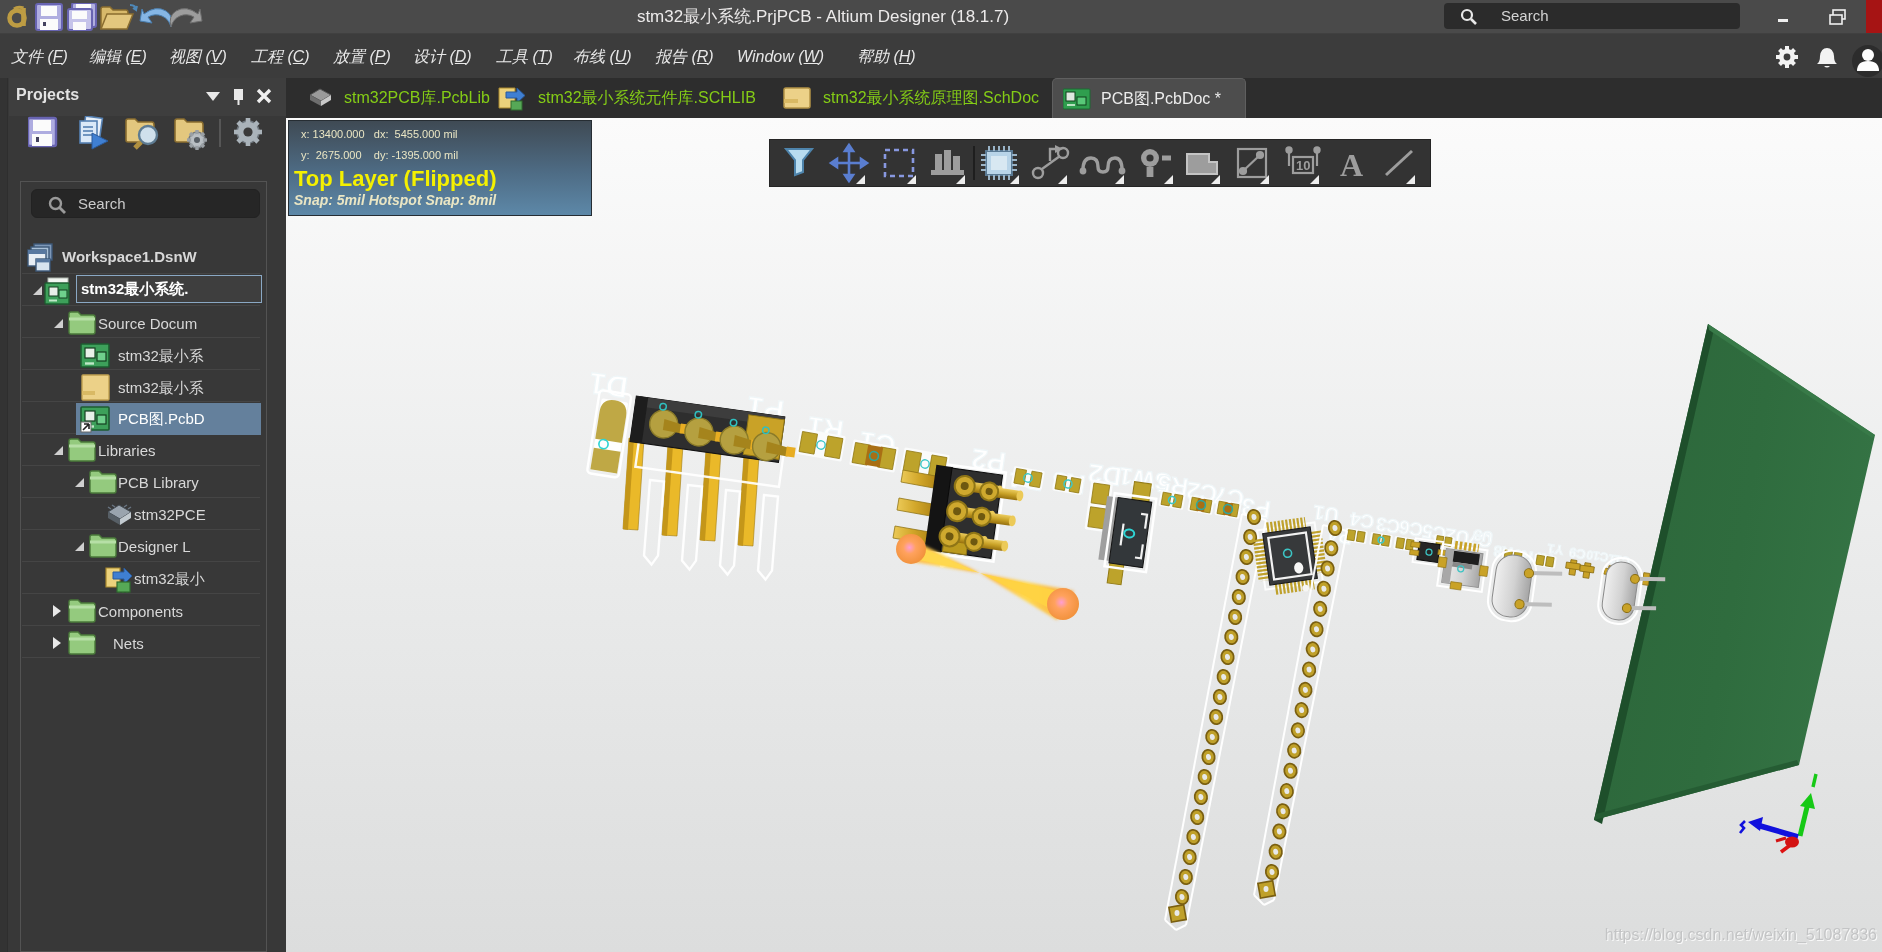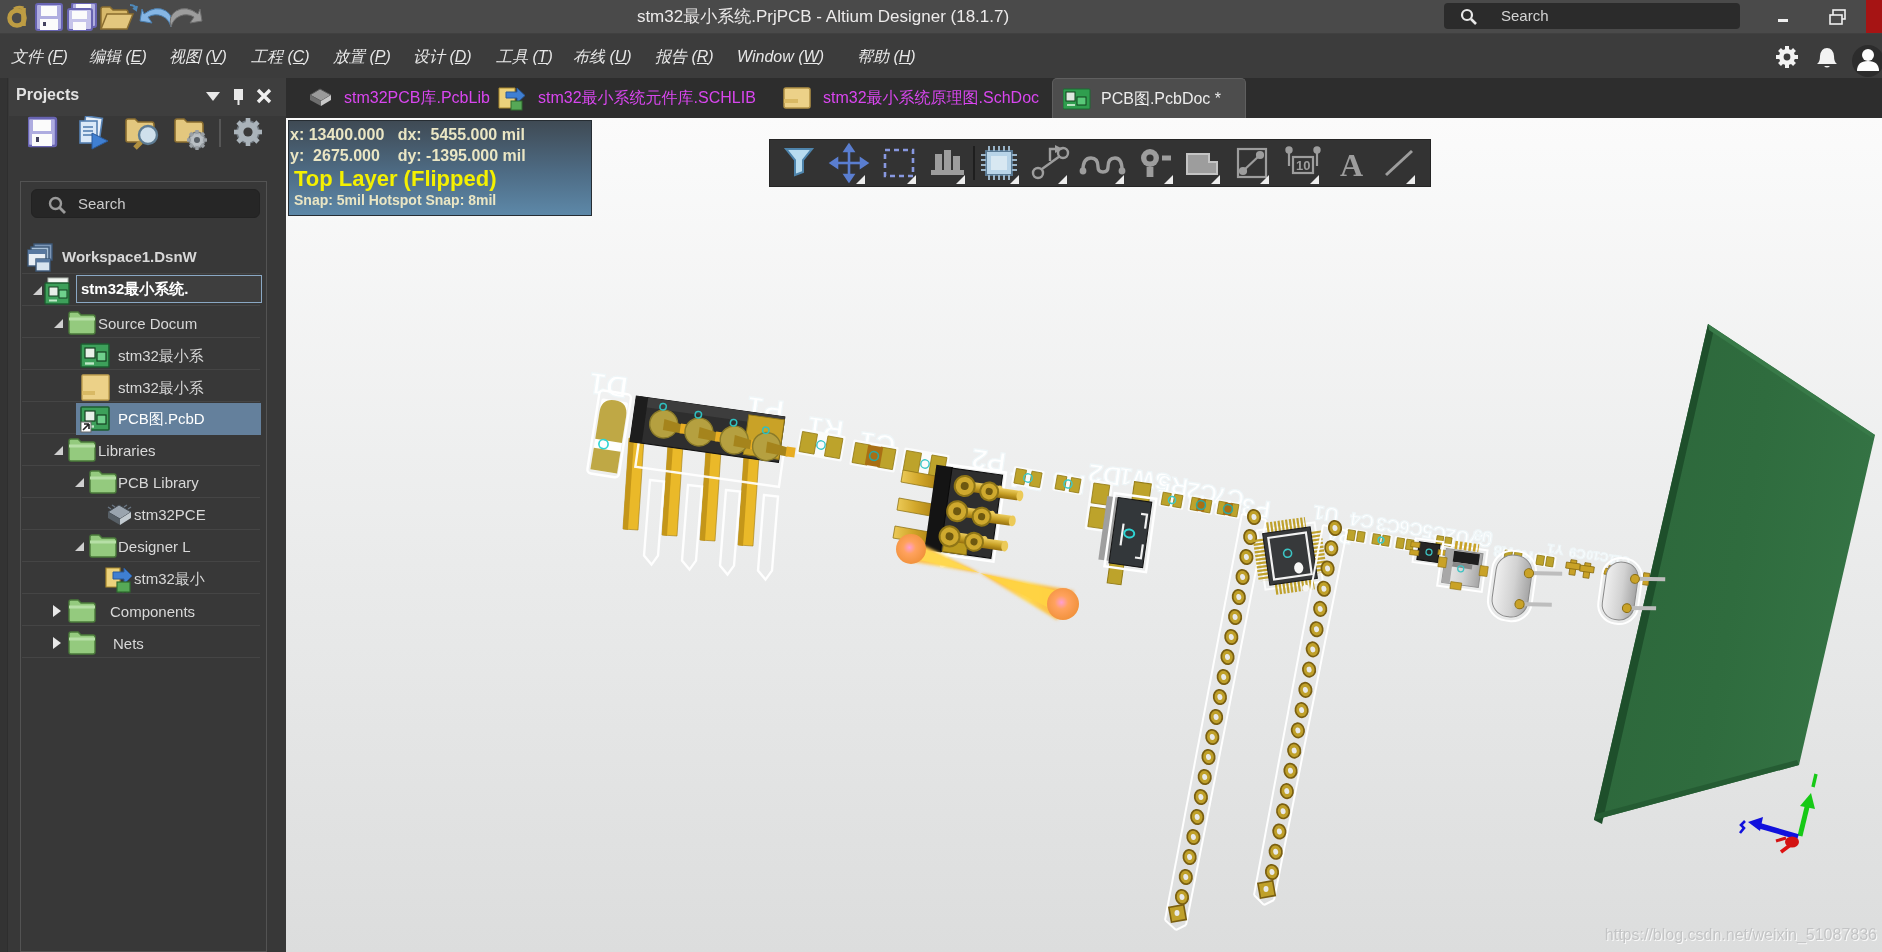--- a/index.html
+++ b/index.html
@@ -18,21 +18,21 @@
   #minbtn { position:absolute; left:1778px; top:19px; width:10px; height:3px; background:#efefef; }
   #closebtn { position:absolute; left:1866px; top:0; width:16px; height:33px; background:#a61414; }
 
   
   #menubar { position:absolute; left:0; top:33px; width:1882px; height:45px; background:#3c3c3c;
     border-top:1px solid #404040;font-style:italic; }
   #menubar .mi { position:absolute; top:0; height:45px; line-height:45px; font-size:16px; color:#e8e8e8; }
 
   
   #tabbar { position:absolute; left:286px; top:78px; width:1596px; height:40px; background:#2d2d2d; }
-  .tab { position:absolute; top:0; height:40px; line-height:40px; font-size:16px; color:#d946ef; }
+  .tab { position:absolute; top:0; height:40px; line-height:40px; font-size:16px; color:#84cc16; }
   .tab .ticon { position:absolute; top:9px; left:0; }
   #tab4 { background:#4d4d4d; border:1px solid #5f5f5f; border-bottom:none;
     border-radius:5px 5px 0 0; color:#ececec; }
 
   
   #panel { position:absolute; left:0; top:78px; width:286px; height:874px; background:#383838; }
   #panelhead { position:absolute; left:9px; top:0; width:277px; height:38px; background:#3e3e3e; }
   #panelhead .ptitle { position:absolute; left:7px; top:8px; font-size:16px; font-weight:bold; color:#e2e2e2; }
   #ptools { position:absolute; left:0; top:38px; width:286px; height:66px; }
   #treebox { position:absolute; left:20px; top:103px; width:247px; height:771px;
@@ -41,23 +41,23 @@
     border:1px solid #222; border-radius:6px; }
   #psearch .stext { position:absolute; left:46px; top:5px; font-size:15px; color:#cbcbcb; }
   .trow { position:absolute; left:0; width:245px; height:32px; font-size:15px; color:#d8d8d8; }
   .trow .lbl { position:absolute; top:7px; white-space:nowrap; }
   .rowline { position:absolute; left:1px; width:238px; height:1px; background:#454545; }
 
   
   #infobox { position:absolute; left:288px; top:120px; width:304px; height:96px;
     background:linear-gradient(180deg,#3f4a54 0%, #4e6c85 55%, #5d88a8 100%);
     border:1px solid #262d33; color:#eae6c4; }
-  #infobox .l12 { font-size:16px; font-weight:bold; line-height:21px; padding-left:1px; letter-spacing:0px; }
+  #infobox .l12 { font-size:11px; font-weight:normal; line-height:21px; padding-left:12px; letter-spacing:0px; }
   #infobox .l3 { font-size:22px; font-weight:bold; color:#f4f000; line-height:26px; padding-left:5px; }
-  #infobox .l4 { font-size:14px; font-weight:bold; line-height:16px; padding-left:5px; }
+  #infobox .l4 { font-size:14px; font-weight:bold; line-height:16px; padding-left:5px;font-style:italic; }
 
   
   #floatbar { position:absolute; left:769px; top:123px; width:662px; height:48px;
     background:#333333; border:1px solid #252525;margin-top:16px; }
   #floatbar .dd { position:absolute; width:0; height:0;
     border-left:9px solid transparent; border-bottom:9px solid #ededed; }
 </style>
 </head>
 <body>
 <div id="app">
@@ -947,21 +947,21 @@
         </div>
 
         <div class="trow" style="top:414px">
           <svg class="abs" style="left:29px;top:8px" width="13" height="14" viewBox="0 0 13 14">
               <path d="M3,1 L11,7 L3,13 Z" fill="#e8e8e8"></path>
             </svg>
           <svg class="abs" style="left:47px;top:3px" width="28" height="24" viewBox="0 0 28 24">
             <path d="M1,21 L1,3 Q1,1 3,1 L10,1 L13,4 L25,4 Q27,4 27,6 L27,21 Q27,23 25,23 L3,23 Q1,23 1,21 Z" fill="#94ca7e" stroke="#4a7a3a" stroke-width="1.4"></path>
             <path d="M1,8 L27,8" stroke="#b6dfa6" stroke-width="3"></path>
           </svg>
-          <div class="lbl" style="left:89px">Components</div>
+          <div class="lbl" style="left:77px">Components</div>
         </div>
 
         <div class="trow" style="top:446px">
           <svg class="abs" style="left:29px;top:8px" width="13" height="14" viewBox="0 0 13 14">
               <path d="M3,1 L11,7 L3,13 Z" fill="#e8e8e8"></path>
             </svg>
           <svg class="abs" style="left:47px;top:3px" width="28" height="24" viewBox="0 0 28 24">
             <path d="M1,21 L1,3 Q1,1 3,1 L10,1 L13,4 L25,4 Q27,4 27,6 L27,21 Q27,23 25,23 L3,23 Q1,23 1,21 Z" fill="#94ca7e" stroke="#4a7a3a" stroke-width="1.4"></path>
             <path d="M1,8 L27,8" stroke="#b6dfa6" stroke-width="3"></path>
           </svg>

